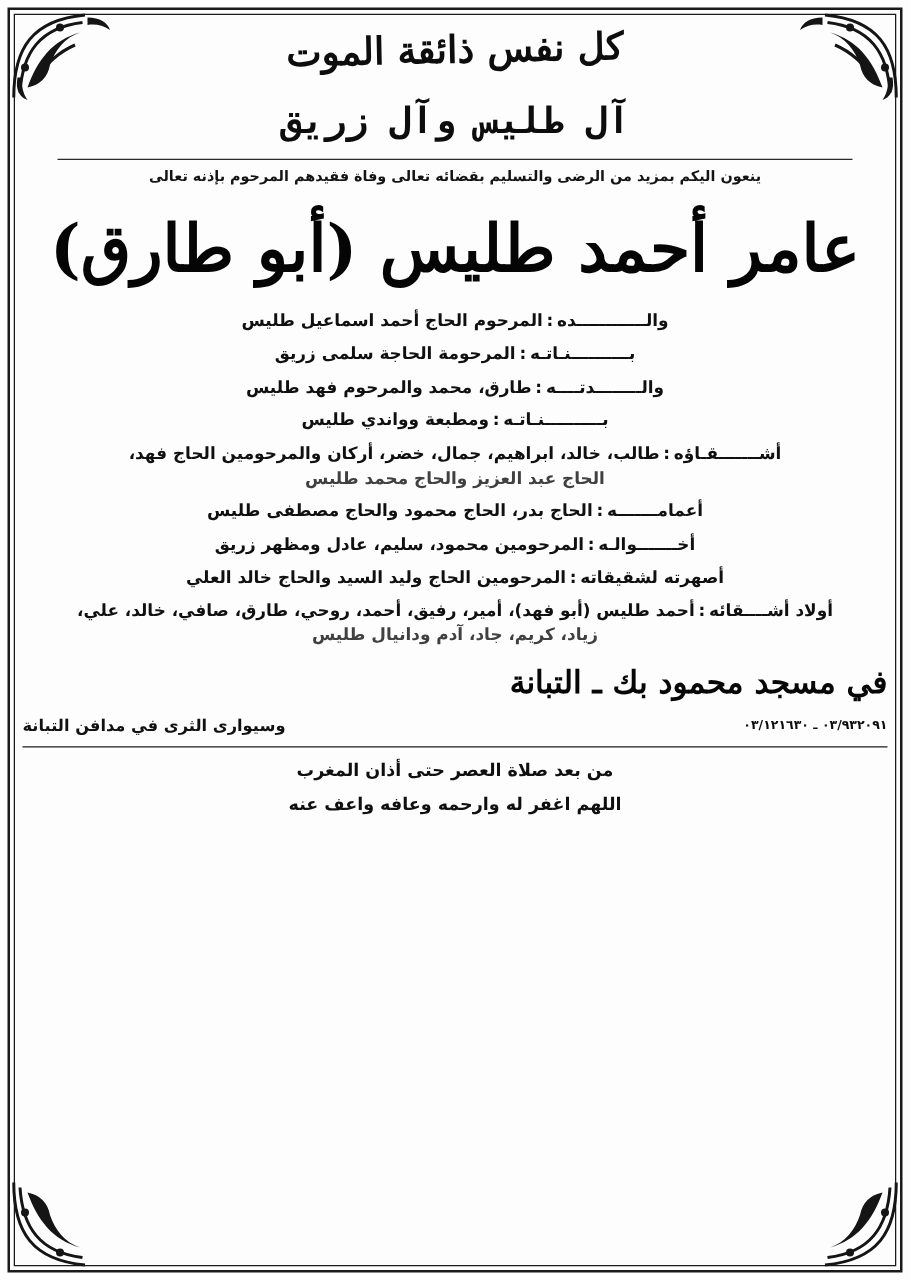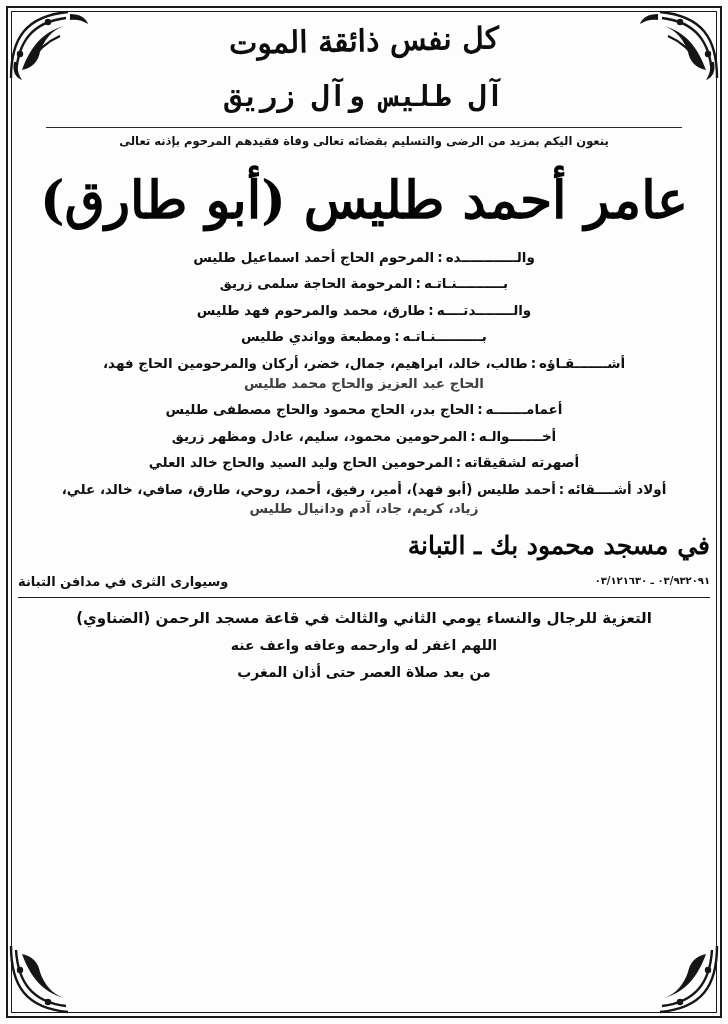--- a/index.html
+++ b/index.html
@@ -363,19 +363,18 @@
     </div>
 
     <div class="mosque-band">
       <div class="phones">٠٣/٩٣٢٠٩١ ـ ٠٣/١٢١٦٣٠</div>
       <div class="burial-line">وسيوارى الثرى في مدافن التبانة</div>
     </div>
 
     <div class="bottom-rule"></div>
 
     <div class="closing">
-      <div class="big">التعزية للرجال والنساء يومي الثاني والثالث في قاعة مسجد الرحمن (الضناوي)</div>
+      <div>من بعد صلاة العصر حتى أذان المغرب</div>
       <div>اللهم اغفر له وارحمه وعافه واعف عنه</div>
-      <div>من بعد صلاة العصر حتى أذان المغرب</div>
     </div>
 
   </div>
 </div>
 
 </body></html>

